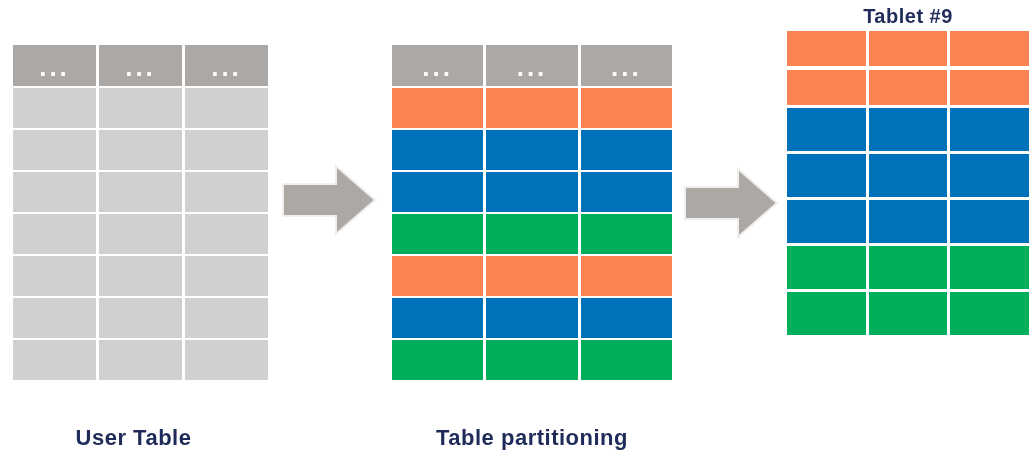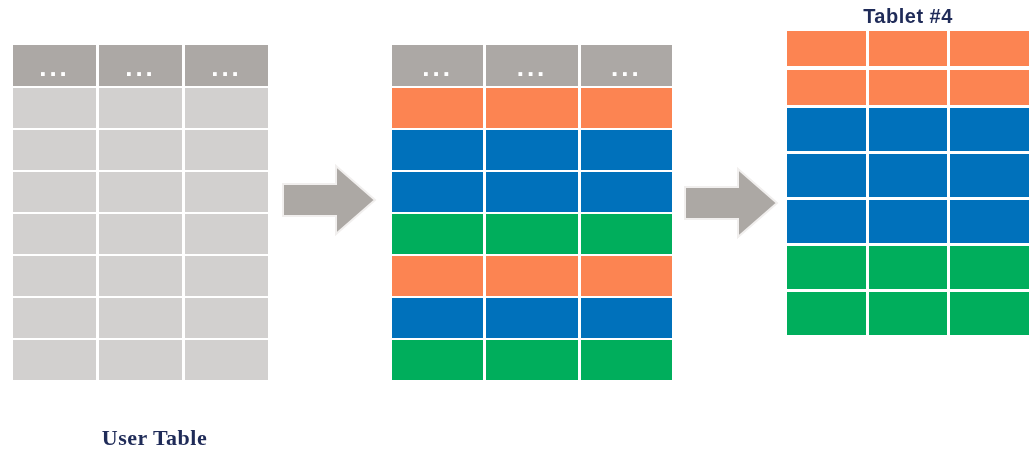--- a/index.html
+++ b/index.html
@@ -75,21 +75,21 @@
   .caption {
     position: absolute;
     top: 423px;
     color: var(--navy);
     font-size: 22px;
     font-weight: bold;
     text-align: center;
     line-height: 30px;
     letter-spacing: 0.5px;
   }
-  .caption-user      { left: 27px;  width: 255px; font-family: Liberation Serif, serif; }
+  .caption-user      { left: 6px;  width: 255px; }
   .caption-partition { left: 392px; width: 280px; }
   .caption-tablets   { left: 787px; width: 242px; }
 </style>
 </head>
 <body>
 
 <div class="canvas">
 
   <div class="user-table-wrap">
     <div id="user-grid" class="table-grid main-grid">
@@ -167,21 +167,21 @@
       </div>
   </div>
 
   <div class="arrow arrow-2">
     <svg width="95" height="72" viewBox="0 0 95 72" aria-hidden="true">
       <polygon points="1,20 54,20 54,2 93,36 54,70 54,52 1,52"></polygon>
     </svg>
   </div>
 
   <div class="tablets-wrap">
-    <div class="tablet-title tablet-title-0">Tablet #4</div>
+    <div class="tablet-title tablet-title-0">Tablet #9</div>
     <div id="tablet-grid-0" class="table-grid tablet-grid tablet-grid-0">
         <div class="cell" style="background: var(--orange);"></div>
         <div class="cell" style="background: var(--orange);"></div>
         <div class="cell" style="background: var(--orange);"></div>
         <div class="cell" style="background: var(--orange);"></div>
         <div class="cell" style="background: var(--orange);"></div>
         <div class="cell" style="background: var(--orange);"></div>
       </div>
 
     <div id="tablet-grid-1" class="table-grid tablet-grid tablet-grid-1">
@@ -200,14 +200,15 @@
         <div class="cell" style="background: var(--green);"></div>
         <div class="cell" style="background: var(--green);"></div>
         <div class="cell" style="background: var(--green);"></div>
         <div class="cell" style="background: var(--green);"></div>
         <div class="cell" style="background: var(--green);"></div>
         <div class="cell" style="background: var(--green);"></div>
       </div>
   </div>
 
   <div class="caption caption-user">User Table</div>
+  <div class="caption caption-partition">Table partitioning</div>
 
 </div>
 
 </body></html>

